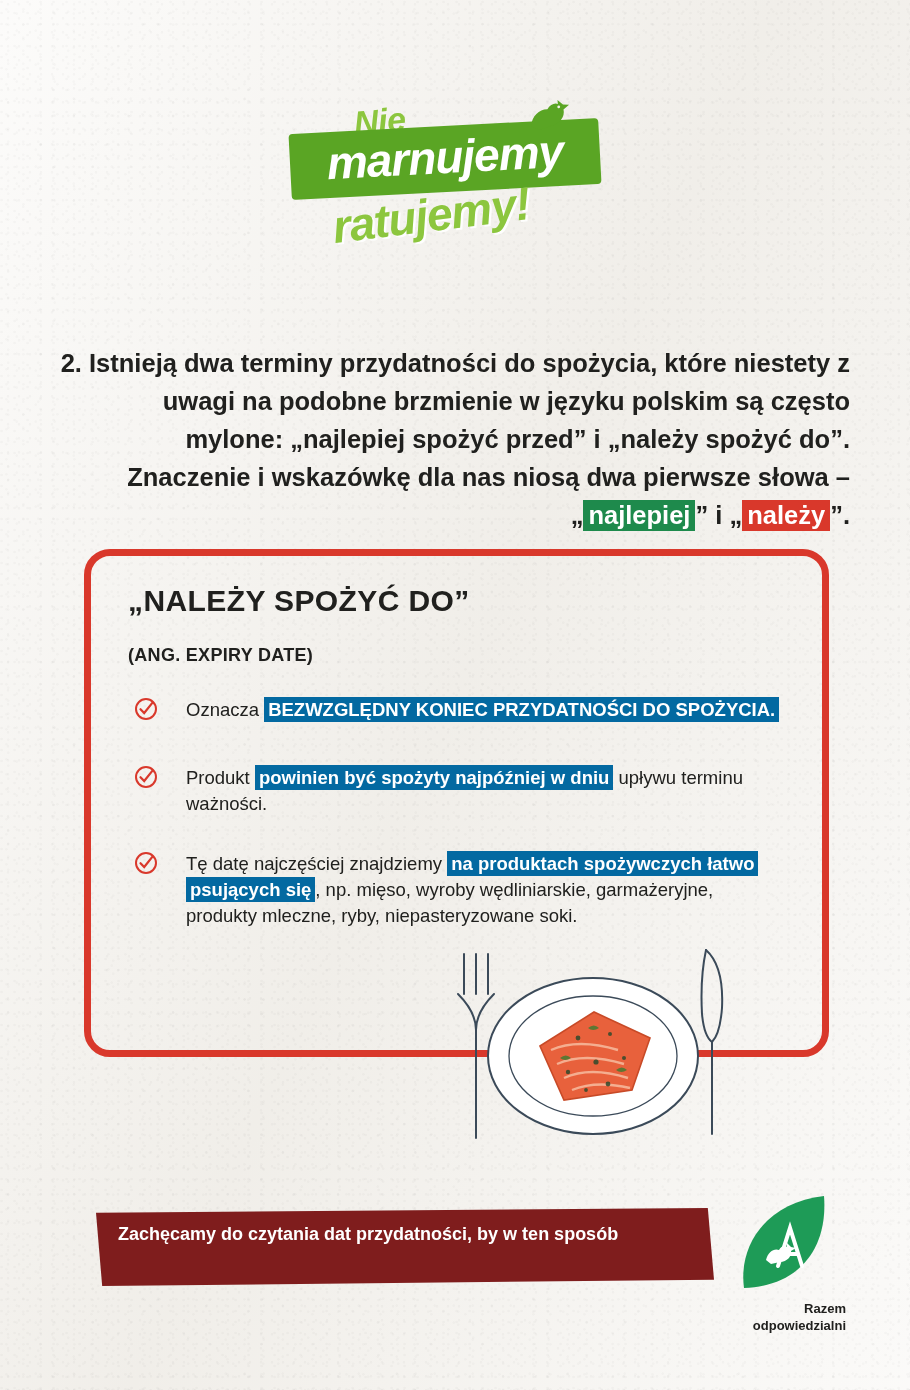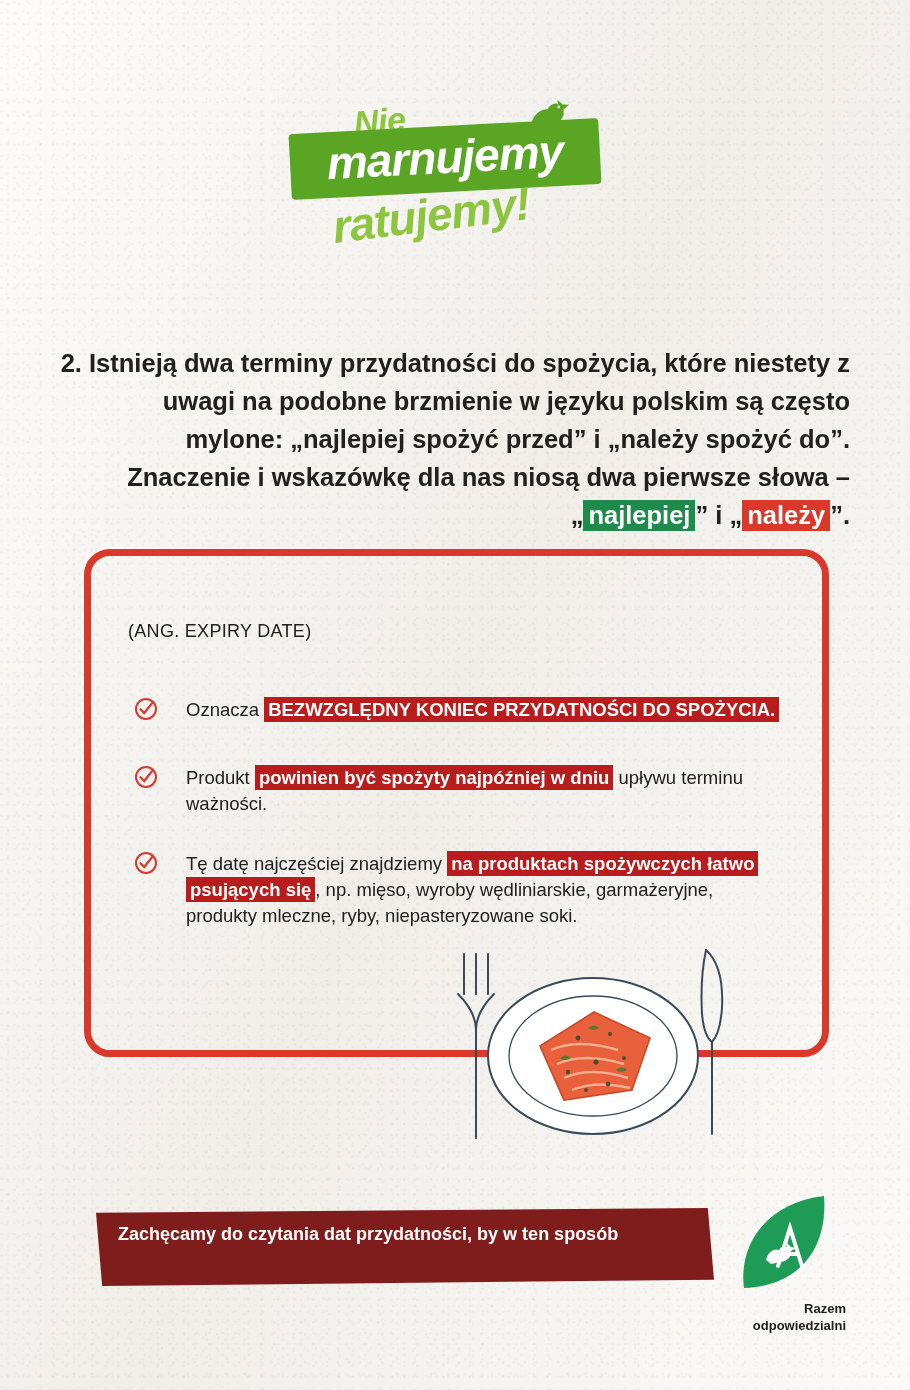--- a/index.html
+++ b/index.html
@@ -138,24 +138,24 @@
     position: absolute;
     top: 584px;
     left: 128px;
     font-size: 30px;
     font-weight: bold;
     color: #20201e;
     letter-spacing: 0.4px;
   }
   .box-subtitle {
     position: absolute;
-    top: 621px;
+    top: 645px;
     left: 128px;
     font-size: 18px;
-    font-weight: normal;
+    font-weight: bold;
     color: #20201e;
     letter-spacing: 0.3px;
   }
 
   .bullets {
     position: absolute;
     top: 697px;
     left: 128px;
     width: 660px;
   }
@@ -168,21 +168,21 @@
     color: #20201e;
   }
   .bullet .check {
     position: absolute;
     left: 6px;
     top: 0px;
     width: 24px;
     height: 24px;
   }
   .mark-red {
-    background: #b91c1c;
+    background: #0369a1;
     color: #ffffff;
     font-weight: bold;
     padding: 2px 4px;
     box-decoration-break: clone;
     -webkit-box-decoration-break: clone;
   }
   .b1 { margin-bottom: 40px; }
   .b2 { margin-bottom: 34px; margin-top: 42px; }
 
   
@@ -247,20 +247,21 @@
       </svg>
     </div>
   </div>
 
   <div class="intro">
     <span>2.</span>
     <span>Istnieją dwa terminy przydatności do spożycia, które niestety z uwagi na podobne brzmienie w języku polskim są często mylone: „najlepiej spożyć przed” i „należy spożyć do”. Znaczenie i wskazówkę dla nas niosą dwa pierwsze słowa – „</span><span class="hl-green">najlepiej</span><span>” i „</span><span class="hl-red">należy</span><span>”.</span>
   </div>
 
   <div class="redbox"></div>
+  <div class="box-title">„NALEŻY SPOŻYĆ DO”</div>
   <div class="box-subtitle">(ANG. EXPIRY DATE)</div>
 
   <div class="bullets">
 
     <div class="bullet b1">
       <svg class="check" viewBox="0 0 24 24">
         <circle cx="12" cy="12" r="10" fill="none" stroke="#d9382b" stroke-width="2"></circle>
         <path d="M6.5 12.2 L10.2 16 L18.5 5.6" fill="none" stroke="#d9382b" stroke-width="2.2" stroke-linecap="round"></path>
       </svg>
       <span>Oznacza </span><span class="mark-red">BEZWZGLĘDNY KONIEC PRZYDATNOŚCI DO SPOŻYCIA.</span><span></span>

